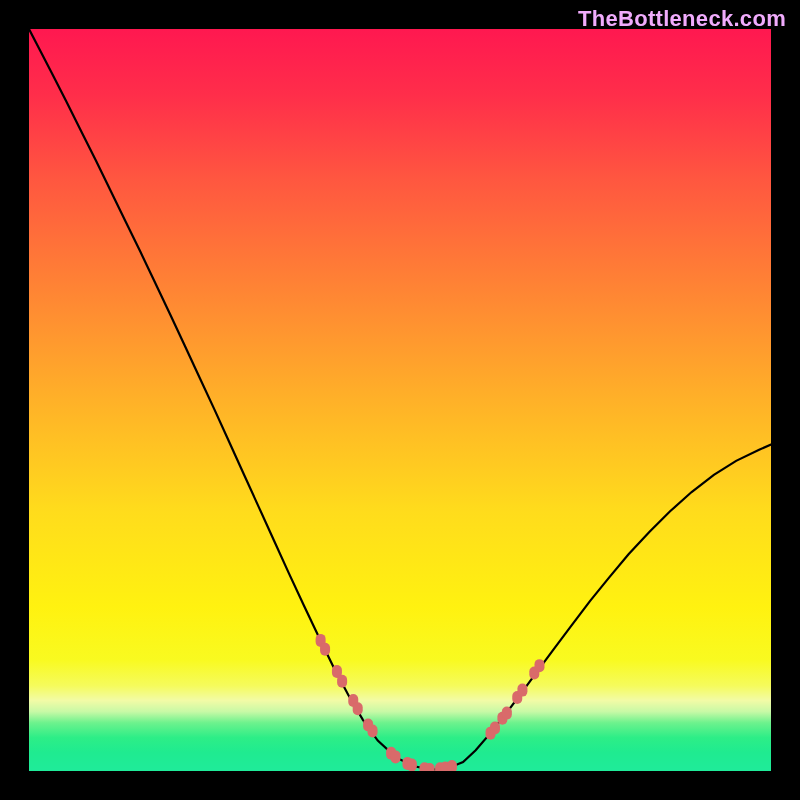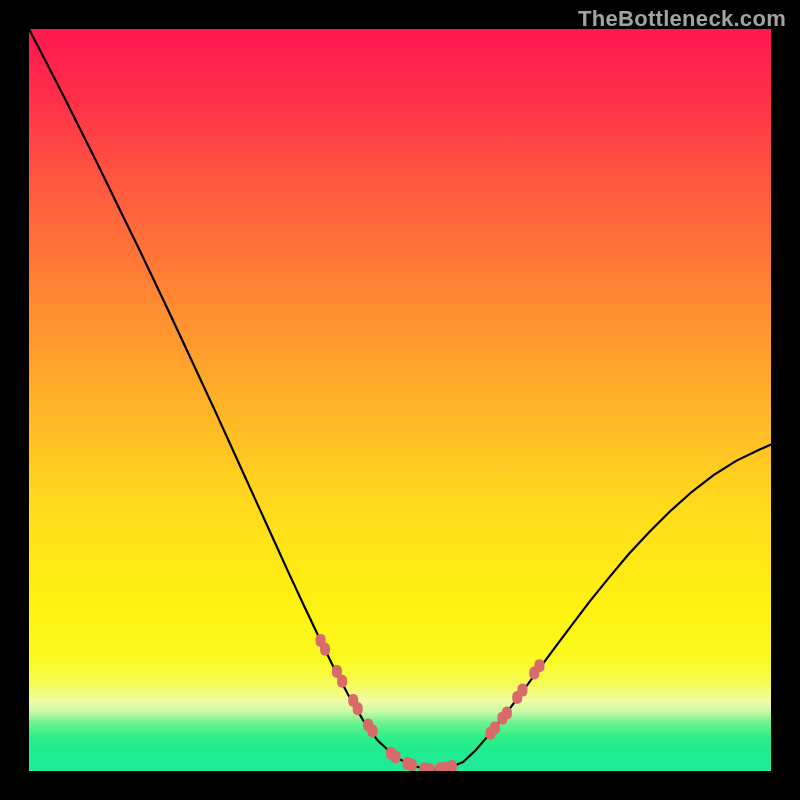--- a/index.html
+++ b/index.html
@@ -18,21 +18,21 @@
     width: 800px;
     height: 800px;
     background: #000000;
   }
   .watermark {
     position: absolute;
     top: 6px;
     right: 14px;
     font-size: 22px;
     font-weight: 600;
-    color: #a3a3a3;
+    color: #f0abfc;
     letter-spacing: 0.3px;
     z-index: 10;
   }
   .plot {
     position: absolute;
     left: 29px;
     top: 29px;
     width: 742px;
     height: 742px;
     overflow: hidden;

